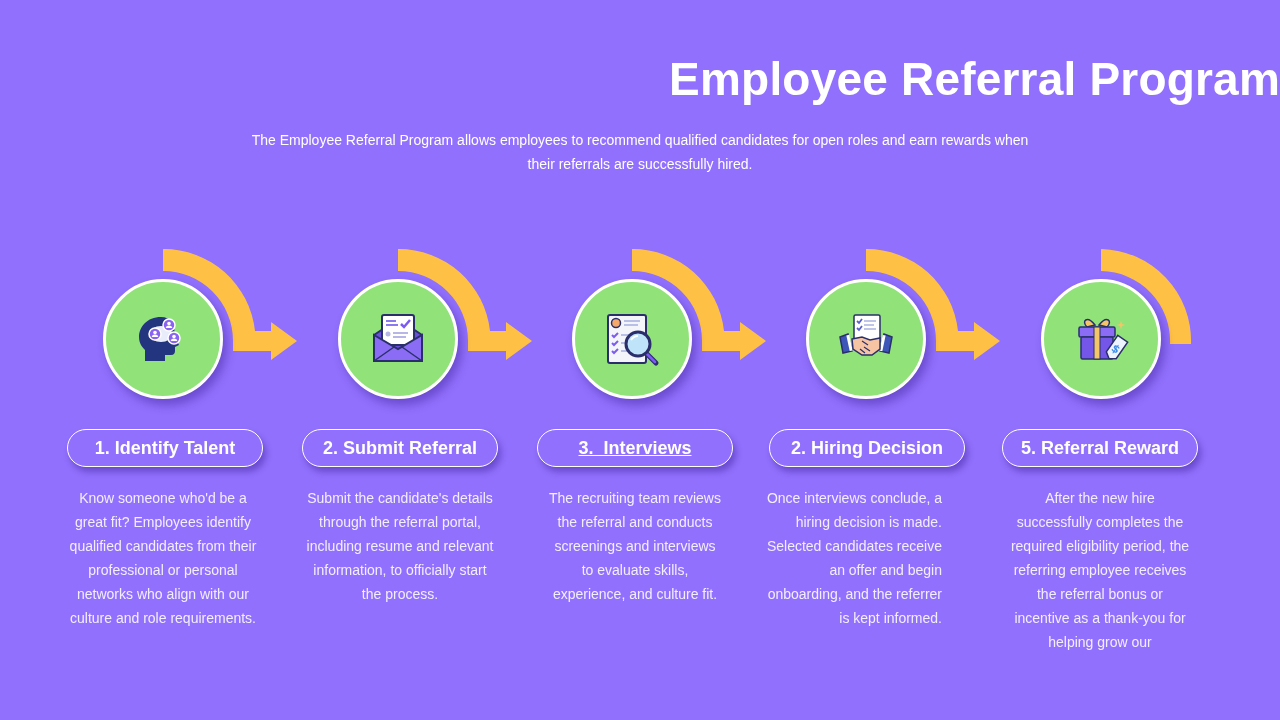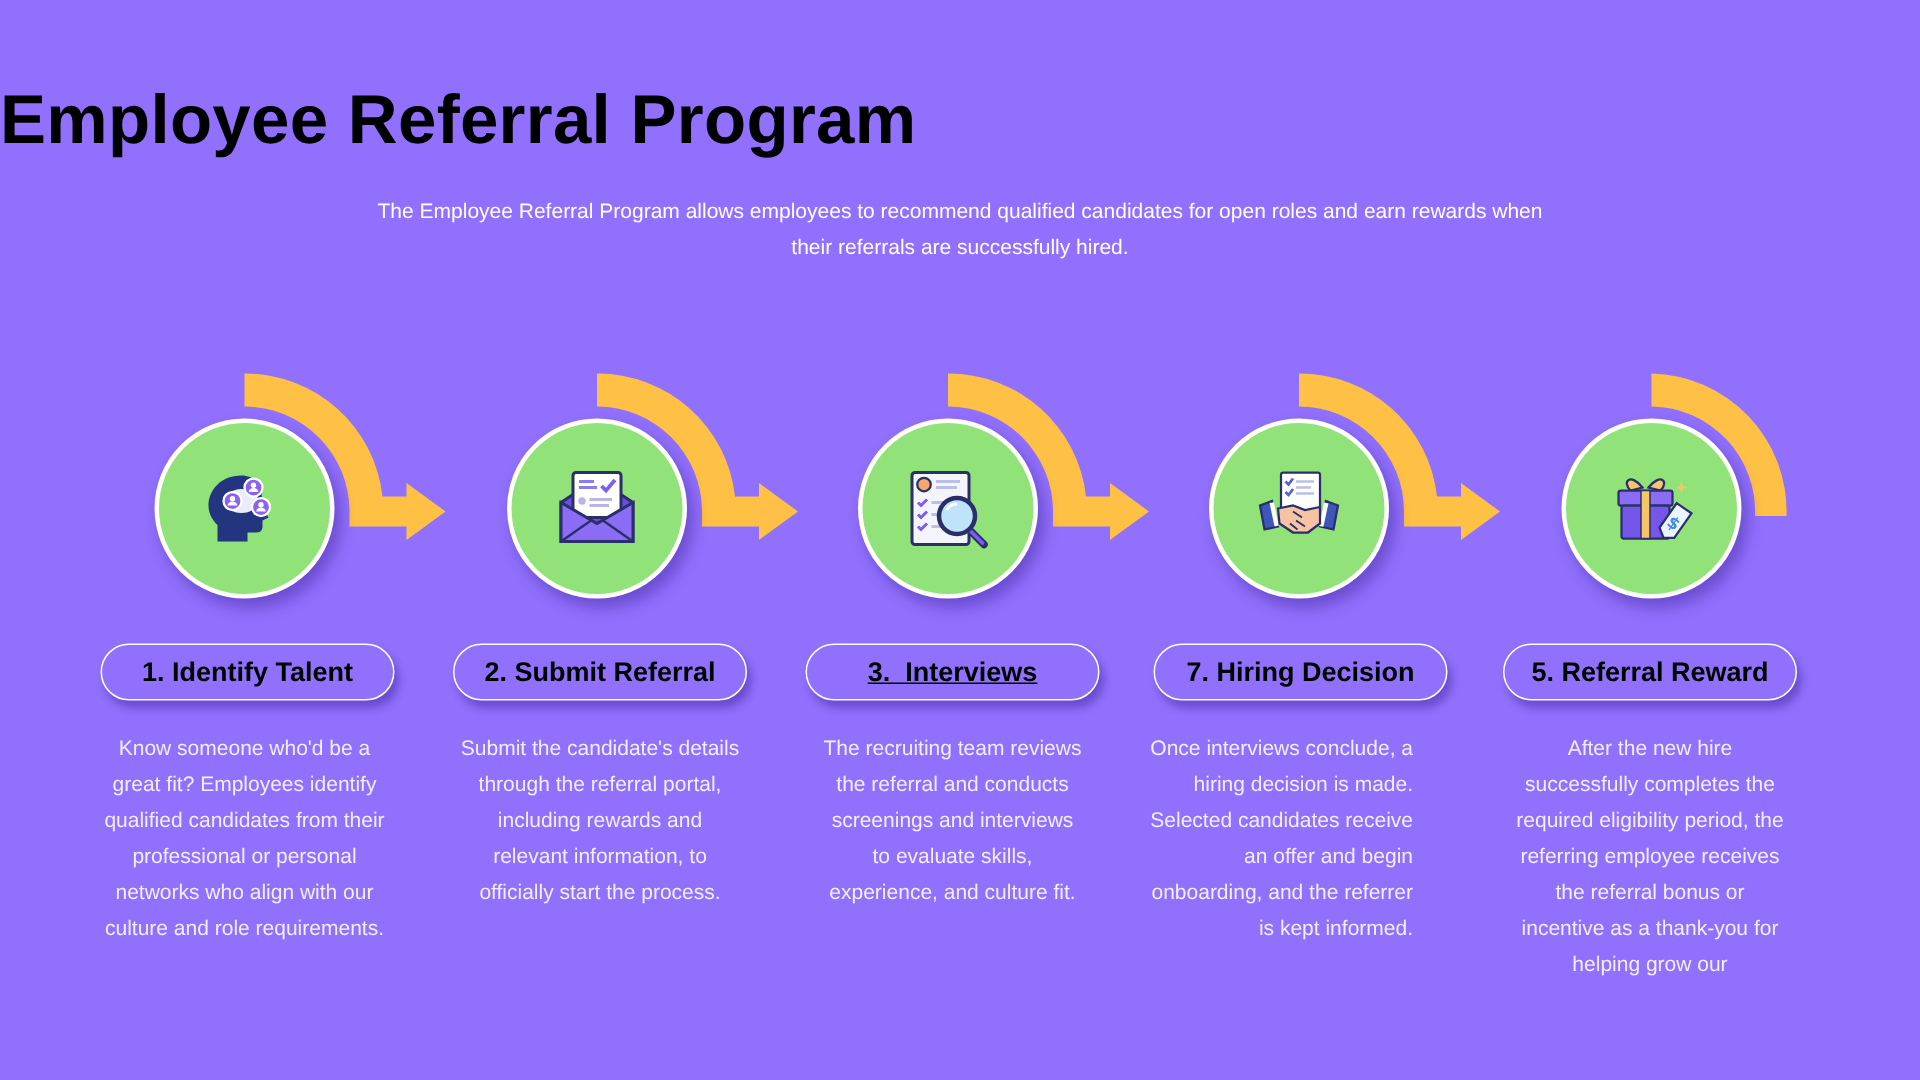--- a/index.html
+++ b/index.html
@@ -5,42 +5,42 @@
   * { margin: 0; padding: 0; box-sizing: border-box; }
   html, body { width: 1280px; height: 720px; overflow: hidden; }
   body {
     background: #9170fd;
     font-family: "Liberation Sans", "DejaVu Sans", sans-serif;
     color: #fff;
     position: relative;
   }
   .title {
     position: absolute; left: 0; top: 52px; width: 1280px;
-    text-align: left; font-size: 46px; font-weight: bold; letter-spacing: 0.2px;
-    color: #000000;
+    text-align: right; font-size: 46px; font-weight: bold; letter-spacing: 0.2px;
+    color: #ffffff;
   }
   .subtitle {
     position: absolute; left: 240px; top: 128px; width: 800px;
     text-align: center; font-size: 14px; line-height: 24px; color: #ffffff;
   }
   .arcs { position: absolute; left: 0; top: 0; width: 1280px; height: 720px; }
   .step-circle {
     position: absolute; width: 120px; height: 120px; border-radius: 50%;
     background: #92e27a; border: 3px solid #ffffff;
     box-shadow: 4px 6px 10px rgba(60, 30, 150, 0.45);
     display: flex; align-items: center; justify-content: center;
   }
   .step-circle svg { width: 64px; height: 64px; }
   .pill {
     position: absolute; top: 429px; height: 38px; width: 196px;
     border: 1.5px solid #ffffff; border-radius: 19px;
     background: #9170fd;
     box-shadow: 3px 5px 6px rgba(60, 30, 150, 0.45);
     display: flex; align-items: center; justify-content: center;
-    font-size: 18px; font-weight: bold; color: #000000; white-space: pre;
+    font-size: 18px; font-weight: bold; color: #ffffff; white-space: pre;
   }
   .desc {
     position: absolute; top: 486px; width: 196px;
     text-align: center; font-size: 14px; line-height: 24px; color: #f3eeff;
   }
 </style>
 </head>
 <body>
 
 <div class="title">Employee Referral Program</div>
@@ -141,20 +141,20 @@
       <path d="M42 30 L54 30 L54 50 L48 54 L42 50 Z" fill="#eef4ff" stroke="#2a2f6b" stroke-width="1.5"></path>
       <text x="48" y="46" font-size="11" text-anchor="middle" fill="#3d8ee8" font-family="DejaVu Sans, sans-serif" font-weight="bold">$</text>
     </g>
     <path d="M52 14 L53 17 L56 18 L53 19 L52 22 L51 19 L48 18 L51 17 Z" fill="#f4c668"></path>
   </svg>
 </div>
 
 <div class="pill" style="left:67px;">1. Identify Talent</div>
 <div class="pill" style="left:302px;">2. Submit Referral</div>
 <div class="pill" style="left:537px;text-decoration:underline;">3.  Interviews</div>
-<div class="pill" style="left:769px;">7. Hiring Decision</div>
+<div class="pill" style="left:769px;">2. Hiring Decision</div>
 <div class="pill" style="left:1002px;">5. Referral Reward</div>
 
 <div class="desc" style="left:64px; width:198px;">Know someone who'd be a great fit? Employees identify qualified candidates from their professional or personal networks who align with our culture and role requirements.</div>
-<div class="desc" style="left:306px; width:188px;">Submit the candidate's details through the referral portal, including rewards and relevant information, to officially start the process.</div>
+<div class="desc" style="left:306px; width:188px;">Submit the candidate's details through the referral portal, including resume and relevant information, to officially start the process.</div>
 <div class="desc" style="left:547px; width:176px;">The recruiting team reviews the referral and conducts screenings and interviews to evaluate skills, experience, and culture fit.</div>
 <div class="desc" style="left:762px; width:180px;text-align:right;">Once interviews conclude, a hiring decision is made. Selected candidates receive an offer and begin onboarding, and the referrer is kept informed.</div>
 <div class="desc" style="left:1008px; width:184px; height:168px; overflow:hidden;">After the new hire successfully completes the required eligibility period, the referring employee receives the referral bonus or incentive as a thank-you for helping grow our</div>
 
 </body></html>

